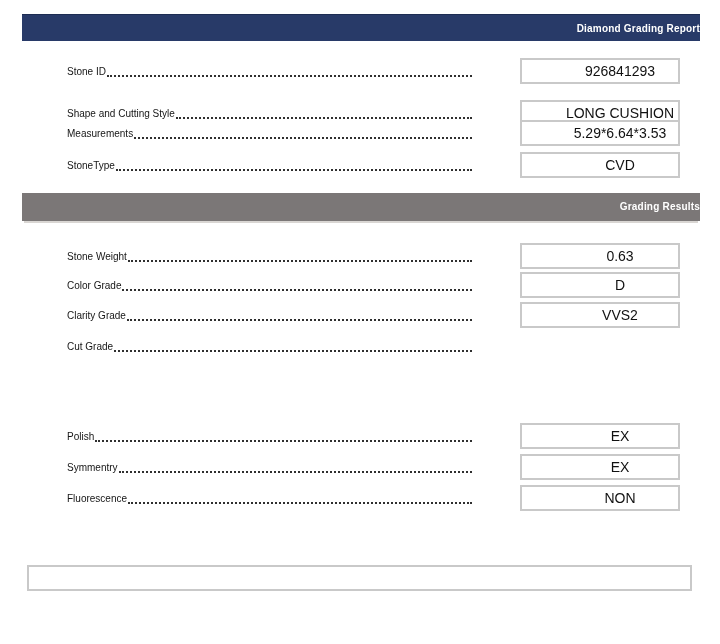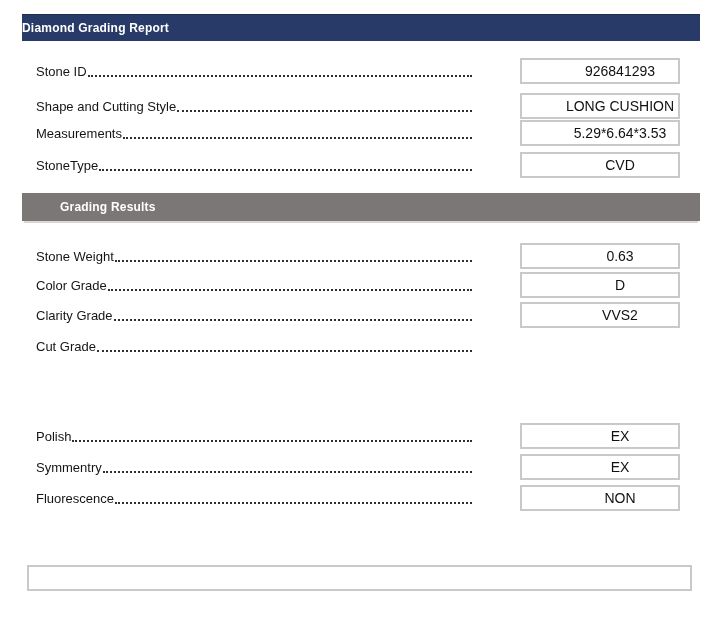--- a/index.html
+++ b/index.html
@@ -6,35 +6,35 @@
   body{
     width:720px;height:644px;position:relative;overflow:hidden;
     font-family:"Liberation Sans","DejaVu Sans",sans-serif;
     -webkit-font-smoothing:antialiased;
   }
   .page{position:absolute;inset:0;background:#fff;}
 
   
   .bar{
     position:absolute;left:22px;width:678px;height:27px;
-    color:#fff;font-weight:bold;font-size:12px;
-    text-align:left;line-height:27px;box-sizing:border-box;
+    color:#fff;font-weight:bold;font-size:10px;
+    text-align:right;line-height:27px;box-sizing:border-box;
     letter-spacing:.2px;
   }
   .bar.navy{background:#283a68;border-top:1px solid #1d2c52;}
   .bar.gray{background:#7b7777;box-shadow:0 4px 0 -2px #d9d6d3;padding-left:38px;}
 
   
   .row{position:absolute;left:0;width:720px;height:26px;}
   .label-wrap{
     position:absolute;left:36px;top:0;width:436px;height:26px;
     display:flex;align-items:center;
   }
   .label{
-    font-size:13px;color:#151515;white-space:nowrap;flex:0 0 auto;
+    font-size:10px;color:#151515;white-space:nowrap;flex:0 0 auto;margin-left:31px;
   }
   .leader{
     flex:1 1 auto;height:0;margin-left:1px;
     border-bottom:2px dotted #2f2f2f;
     transform:translateY(5px);
   }
   .value-box{
     position:absolute;left:520px;top:0;width:160px;height:26px;
     box-sizing:border-box;border:2px solid #c9c9c9;background:#fff;
     display:flex;align-items:center;justify-content:center;
@@ -56,21 +56,21 @@
   <div class="bar navy" style="top:14px">Diamond Grading Report</div>
 
   <div class="row" style="top:58px">
     <div class="label-wrap">
       <span class="label">Stone ID</span>
       <span class="leader"></span>
     </div>
     <div class="value-box">926841293</div>
   </div>
 
-  <div class="row" style="top:93px">
+  <div class="row" style="top:100px">
     <div class="label-wrap">
       <span class="label">Shape and Cutting Style</span>
       <span class="leader"></span>
     </div>
     <div class="value-box">LONG CUSHION</div>
   </div>
 
   <div class="row" style="top:120px">
     <div class="label-wrap">
       <span class="label">Measurements</span>

